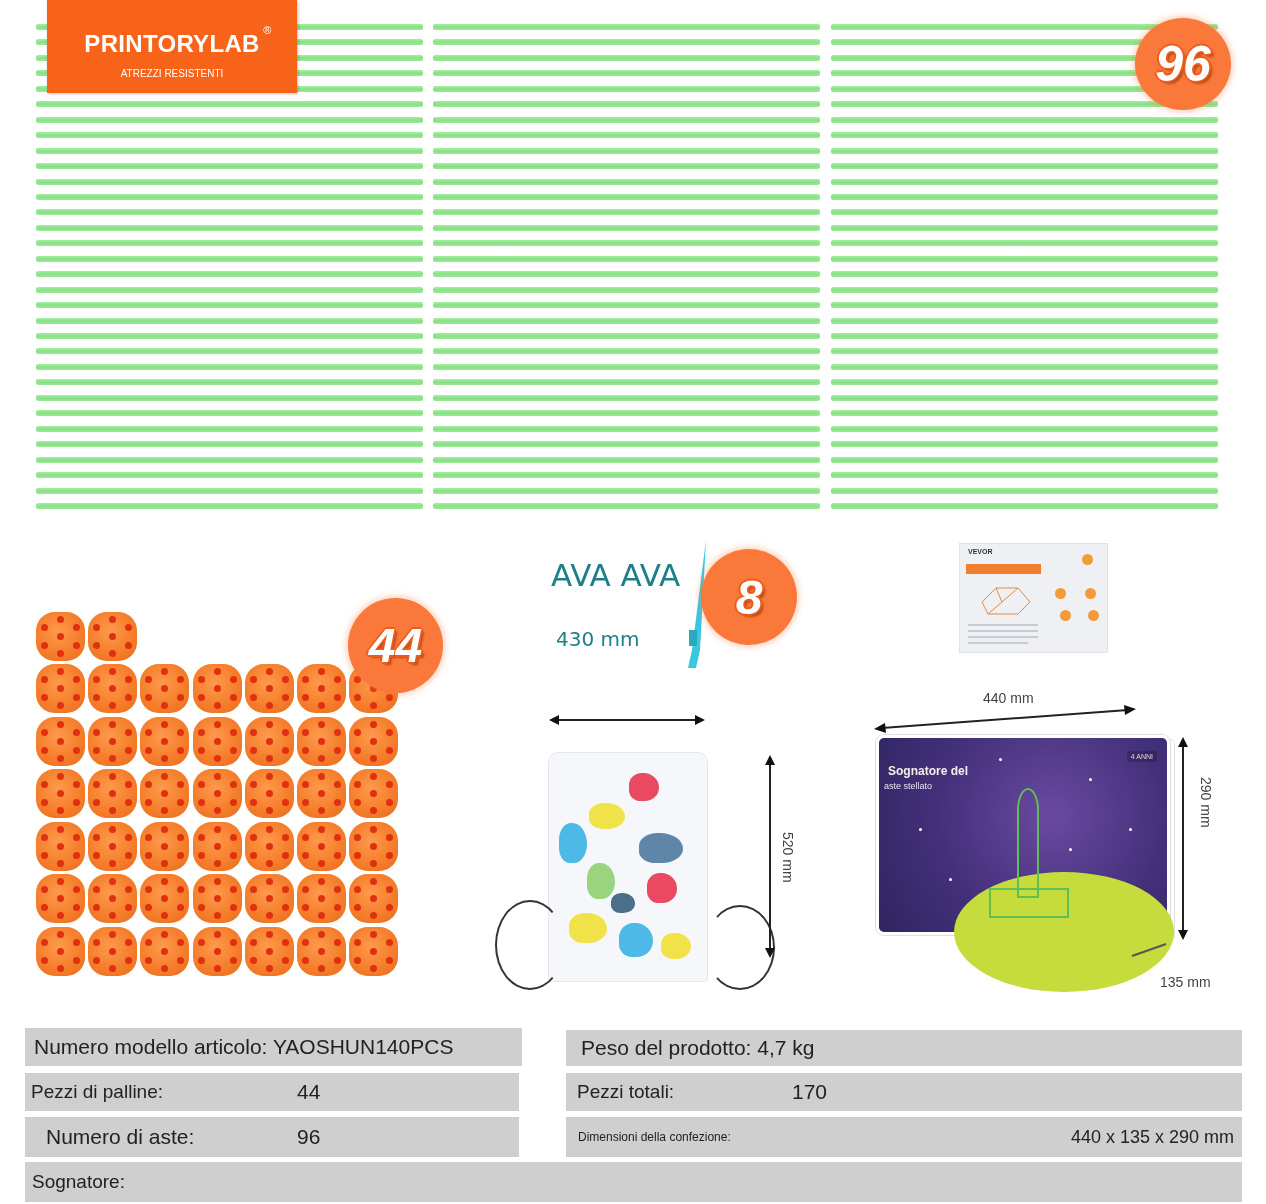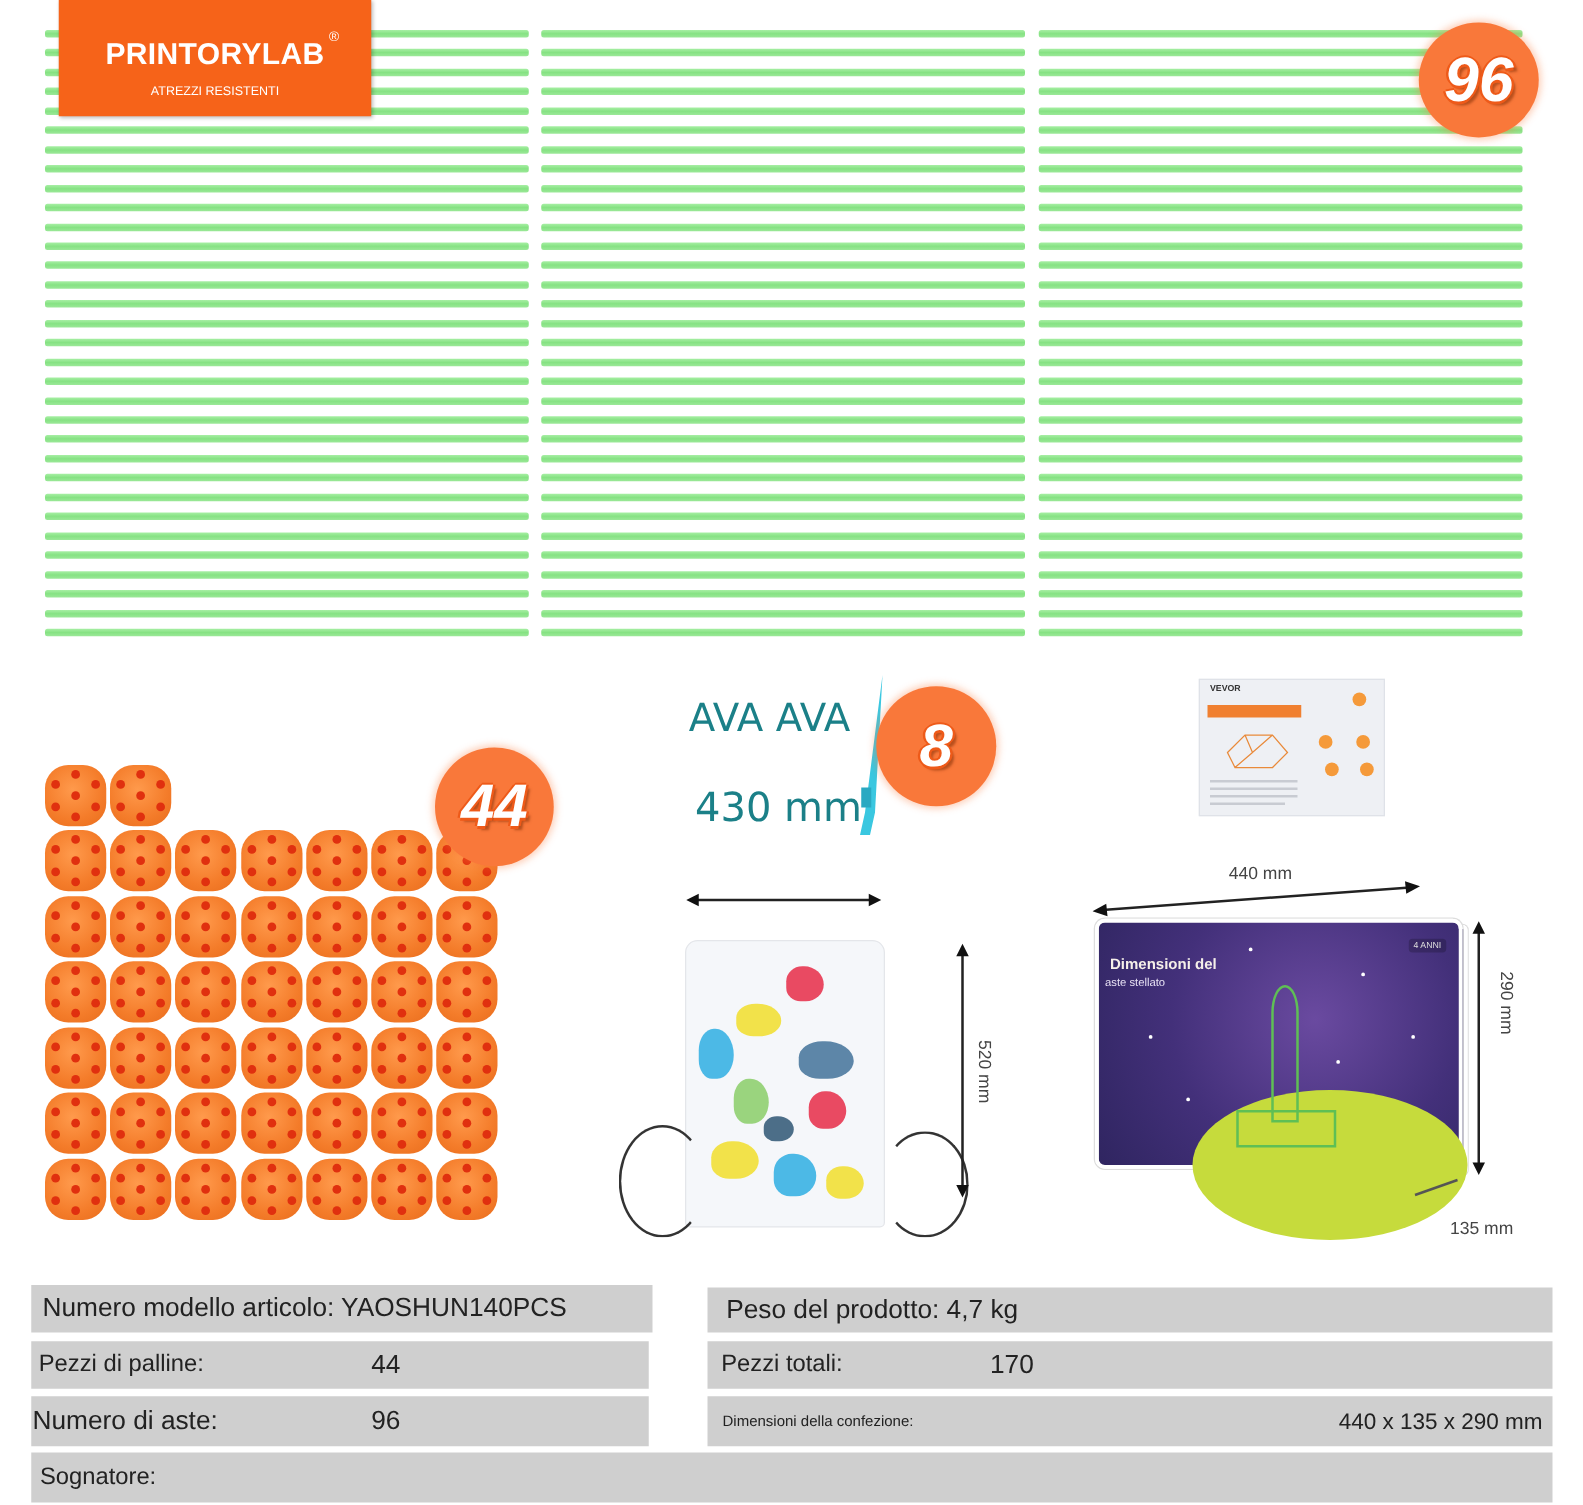--- a/index.html
+++ b/index.html
@@ -590,21 +590,21 @@
       <i style="left: 37px; top: 12px;"></i>
       <i style="left: 5px; top: 30px;"></i>
       <i style="left: 37px; top: 30px;"></i>
     </div>
   </div>
 <div class="badge" style="left:348px;top:598px;width:95px;height:95px">
   <span style="font-size:48px">44</span>
 </div>
 
 <div class="clip-text" style="left:551px;top:557px;font-size:31px">AVA AVA</div>
-<div class="clip-text" style="left:556px;top:627px;font-size:32px">430 mm</div>
+<div class="clip-text" style="left:556px;top:627px;font-size:20px">430 mm</div>
 <svg class="clip" viewBox="0 0 22 130">
   <path d="M20 0 L6 110 L2 128 L10 128 L14 110 Z" fill="#3ac7e0"></path>
   <rect x="3" y="90" width="8" height="16" fill="#2aa9c2"></rect>
 </svg>
 <div class="badge" style="left:701px;top:549px;width:96px;height:96px">
   <span style="font-size:48px">8</span>
 </div>
 
 <div class="manual">
   <div class="m-logo">VEVOR</div>
@@ -655,21 +655,21 @@
 <div class="box">
   <div class="planet"></div>
   <div class="rocket" style="left:138px;top:50px;width:22px;height:110px;border-radius:50% 50% 0 0/20% 20% 0 0"></div>
   <div class="rocket" style="left:110px;top:150px;width:80px;height:30px"></div>
   <div class="star" style="left:40px;top:90px"></div>
   <div class="star" style="left:120px;top:20px"></div>
   <div class="star" style="left:210px;top:40px"></div>
   <div class="star" style="left:250px;top:90px"></div>
   <div class="star" style="left:70px;top:140px"></div>
   <div class="star" style="left:190px;top:110px"></div>
-  <div class="title">Dimensioni del</div>
+  <div class="title">Sognatore del</div>
   <div class="sub">aste stellato</div>
   <div class="age">4 ANNI</div>
 </div>
 <div class="vline" style="left:1182px;top:745px;height:187px"></div>
 <div class="tri-u" style="left:1178px;top:737px"></div>
 <div class="tri-d" style="left:1178px;top:930px"></div>
 <div class="dim dim-v" style="left:1198px;top:777px">290 mm</div>
 <svg class="abs" style="left:1130px;top:940px" width="40" height="20">
     <line x1="2" y1="16" x2="36" y2="4" stroke="#555" stroke-width="2"></line>
   </svg>
@@ -684,21 +684,21 @@
 
 <div class="row" style="left:25px;top:1073px;width:494px;height:38px;padding-left:6px">
   <span class="lbl">Pezzi di palline:</span>
   <span class="val" style="left:272px">44</span>
 </div>
 <div class="row" style="left:566px;top:1073px;width:676px;height:38px;padding-left:11px">
   <span class="lbl">Pezzi totali:</span>
   <span class="val" style="left:226px">170</span>
 </div>
 
-<div class="row" style="left:25px;top:1117px;width:494px;height:40px;padding-left:1px">
+<div class="row" style="left:25px;top:1117px;width:494px;height:40px;padding-left:21px">
   <span class="lbl" style="font-size:21px">Numero di aste:</span>
   <span class="val" style="left:272px">96</span>
 </div>
 <div class="row" style="left:566px;top:1117px;width:676px;height:40px;padding-left:12px">
   <span class="lbl" style="font-size:12px">Dimensioni della confezione:</span>
   <span class="val" style="right:8px;font-size:18px">440 x 135 x 290 mm</span>
 </div>
 
 <div class="row" style="left:25px;top:1162px;width:1217px;height:40px;padding-left:7px">
   <span class="lbl">Sognatore:</span>

